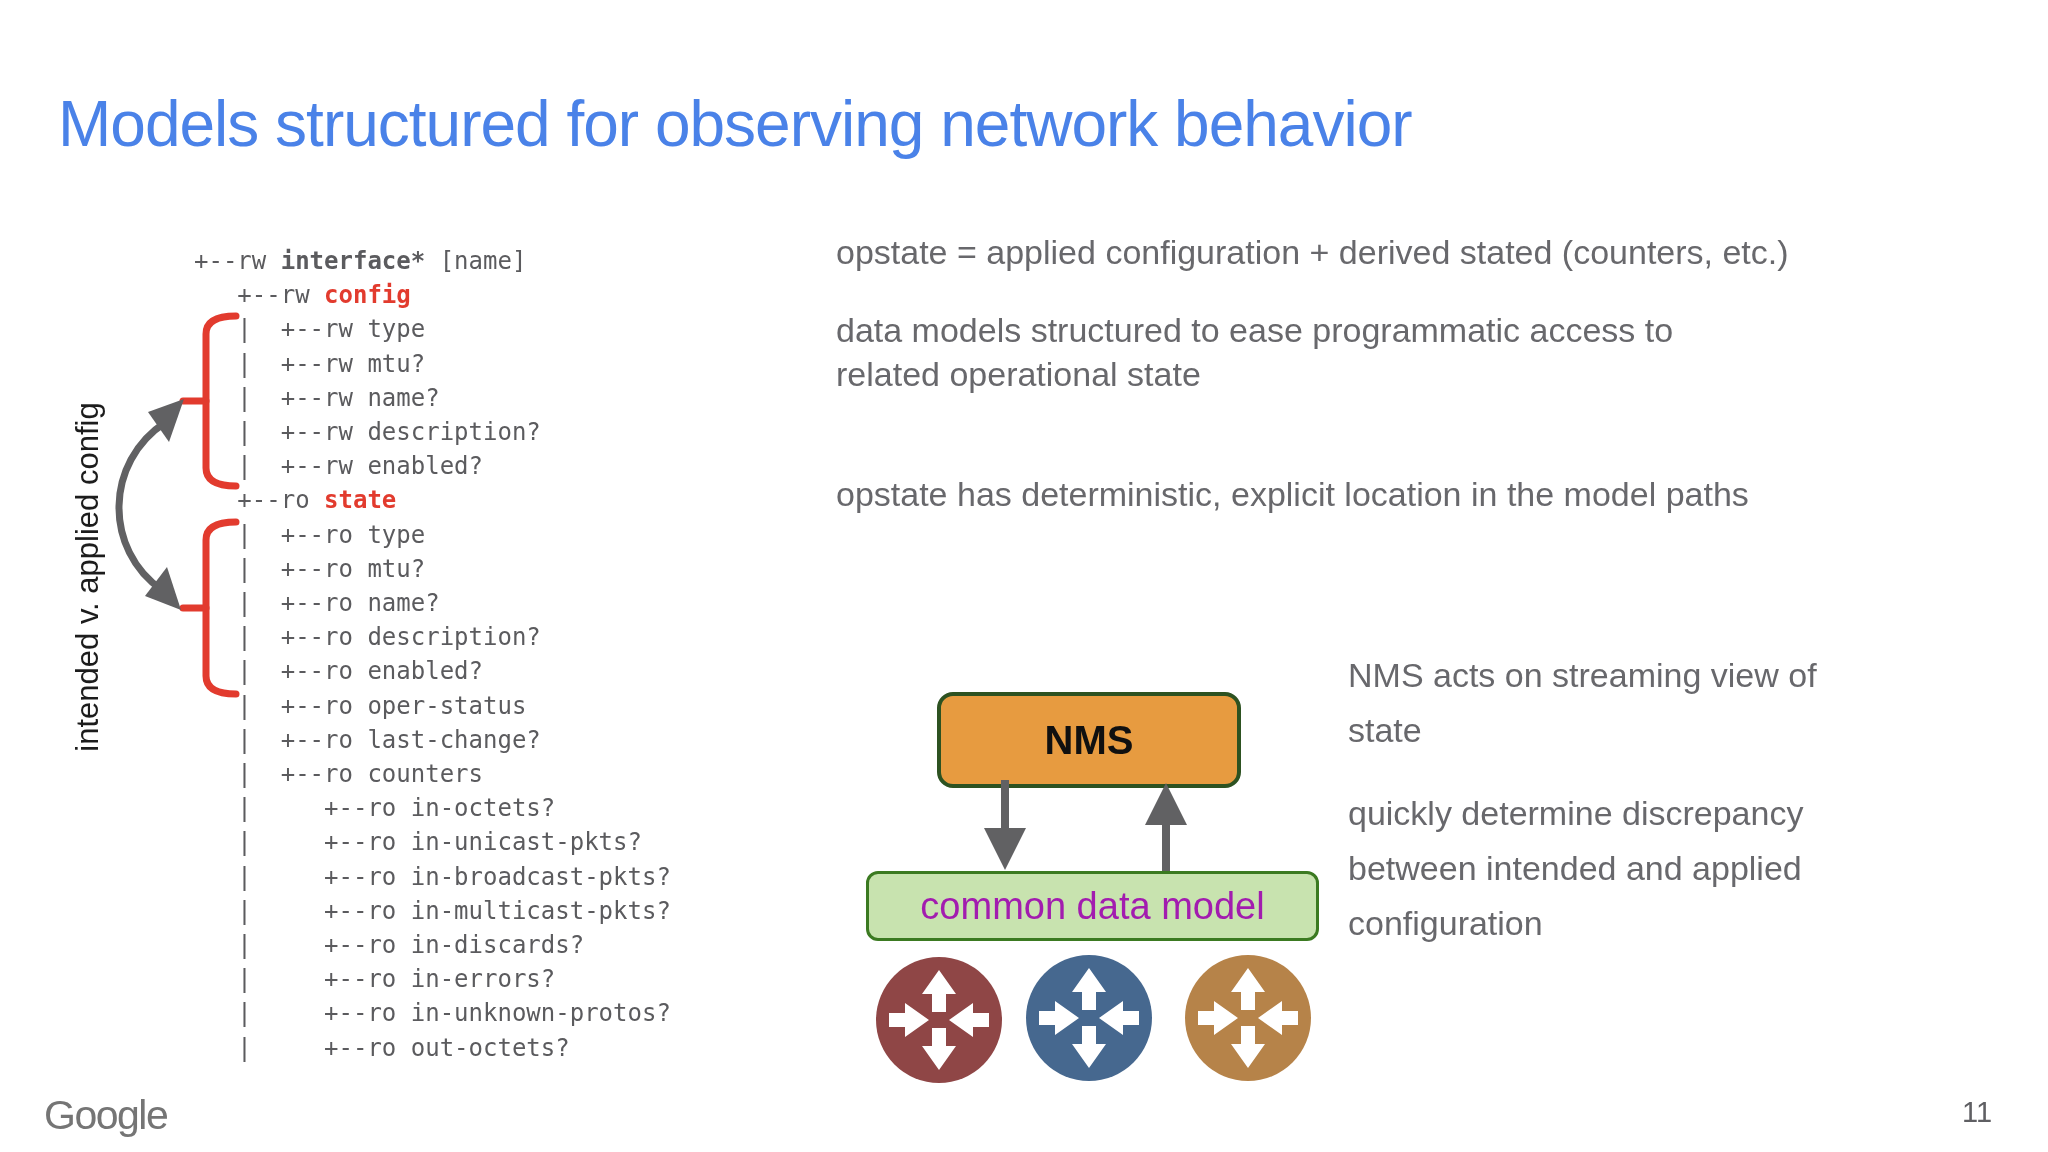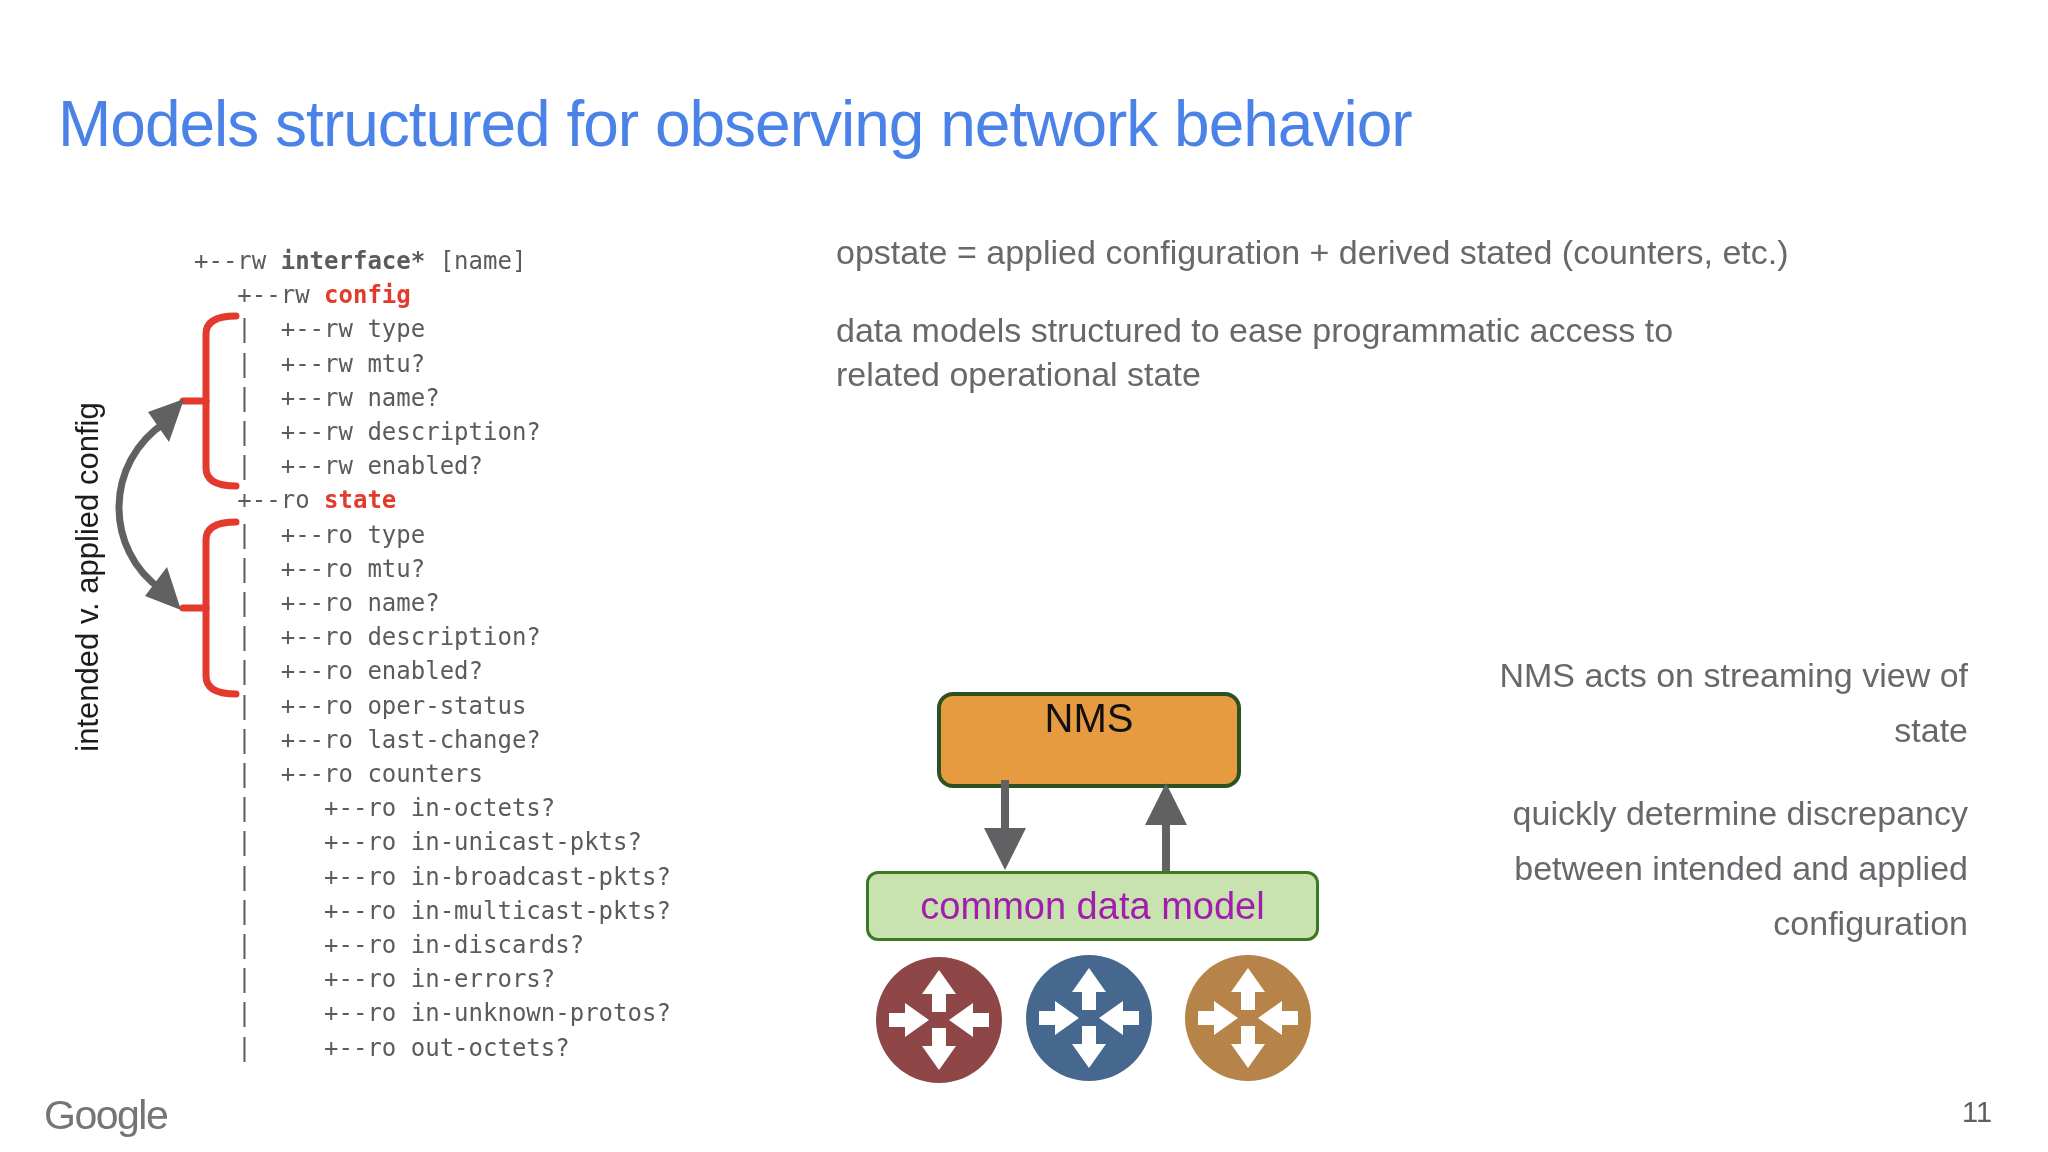--- a/index.html
+++ b/index.html
@@ -41,31 +41,31 @@
   #notes-top p{
     margin:0 0 34px 0;font-size:34px;line-height:44px;
     color:var(--text-gray);white-space:pre-line;
   }
   #notes-top p:nth-child(2){margin-bottom:76px;}
 
   
   #notes-right{left:1348px;top:648px;width:620px;}
   #notes-right p{
     margin:0 0 28px 0;font-size:34px;line-height:55px;
-    color:var(--text-gray);white-space:pre-line;text-align:right;
+    color:var(--text-gray);white-space:pre-line;
   }
 
   
   #nms-box{
     left:937px;top:692px;width:296px;height:88px;
     background:var(--nms-fill);
     border:4px solid var(--nms-border);
     border-radius:16px;
-    display:flex;align-items:flex-start;justify-content:center;
-    font-size:40px;color:#101010;
+    display:flex;align-items:center;justify-content:center;
+    font-size:40px;color:#101010;font-weight:bold;
   }
   #cdm-box{
     left:866px;top:871px;width:447px;height:64px;
     background:var(--cdm-fill);
     border:3px solid var(--cdm-border);
     border-radius:12px;
     display:flex;align-items:center;justify-content:center;
     font-size:38px;color:#a21caf;
   }
 
@@ -103,20 +103,21 @@
   <path class="bracket" d="M 106,308 L 83,308"></path>
   <path class="arc-line" d="M 66,122 C 4,162 4,250 62,290"></path>
   <polygon class="arc-head" points="84,99 48,112 69,142"></polygon>
   <polygon class="arc-head" points="81,310 45,296 67,267"></polygon>
 </svg>
 
 <div id="notes-top" class="abs">
   <p>opstate = applied configuration + derived stated (counters, etc.)</p>
   <p>data models structured to ease programmatic access to
 related operational state</p>
+  <p>opstate has deterministic, explicit location in the model paths</p>
 </div>
 
 <div id="nms-box" class="abs">
   <span>NMS</span>
 </div>
 
 <svg class="abs" style="left:960px;top:780px;" width="260" height="95" viewBox="0 0 260 95">
   <line class="conn-line" x1="45" y1="0" x2="45" y2="52"></line>
   <polygon class="conn-head" points="45,90 24,48 66,48"></polygon>
   <polygon class="conn-head" points="206,3 185,45 227,45"></polygon>

